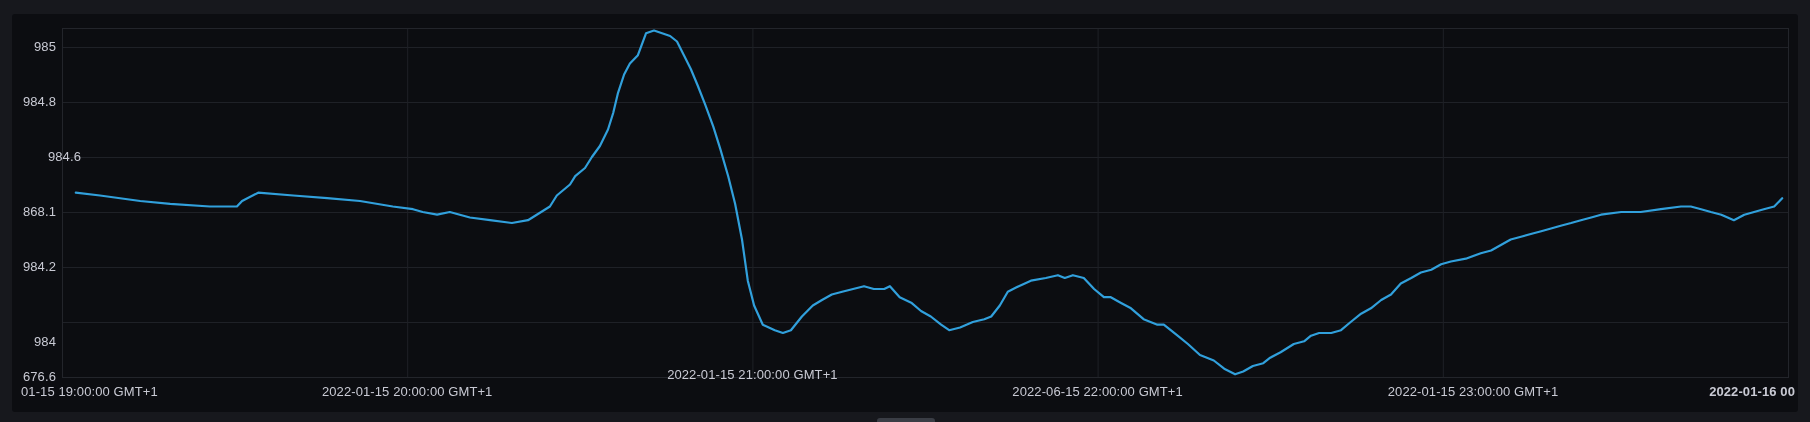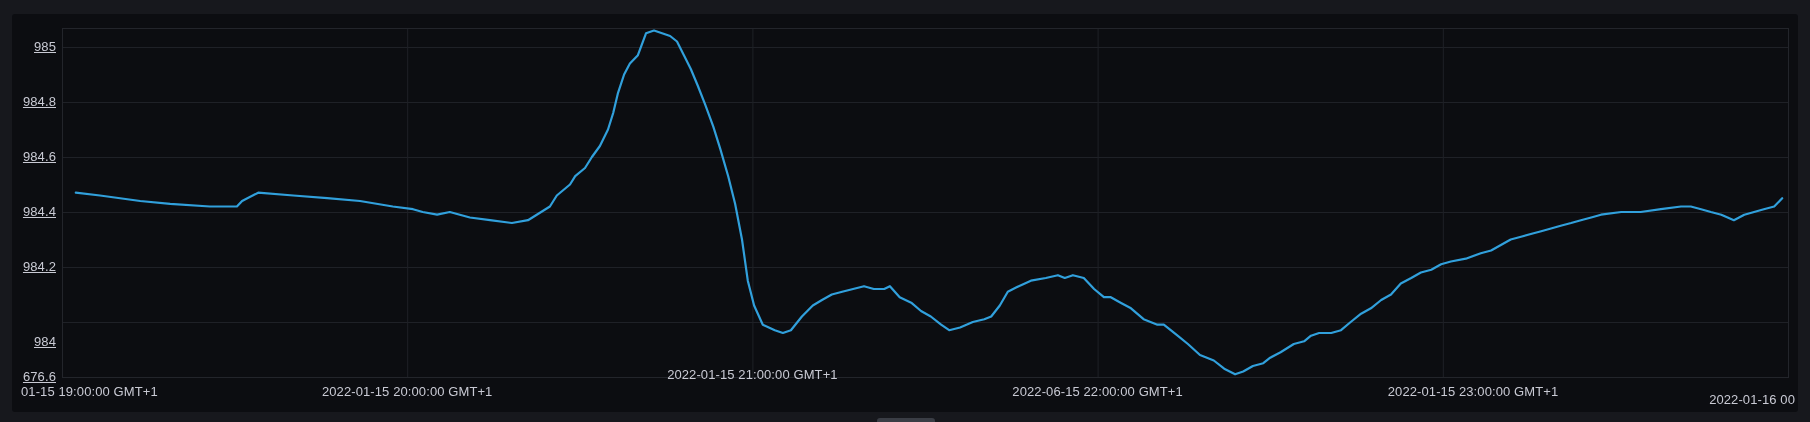--- a/index.html
+++ b/index.html
@@ -11,21 +11,21 @@
   }
   .panel {
     position:absolute; left:12px; top:14px; width:1786px; height:398px;
     background:#0c0d11; border-radius:3px;
   }
   #chart-svg { position:absolute; left:0; top:0; width:1810px; height:422px; }
   .tick-label {
     position:absolute; color:#c9cad4; font-size:13px; font-weight:500;
     line-height:15px; white-space:nowrap; letter-spacing:0.1px;
   }
-  .y-tick { width:56px; left:0; text-align:right;text-decoration:underline; }
+  .y-tick { width:56px; left:0; text-align:right; }
   .x-tick-center { transform:translateX(-50%); }
   .scroll-thumb {
     position:absolute; left:877px; top:418px; width:58px; height:6px;
     background:#3a3d45; border-radius:3px;
   }
 </style>
 </head>
 <body>
 
 <div class="panel"></div>
@@ -41,28 +41,28 @@
     <line x1="752.9" y1="28" x2="752.9" y2="377" stroke="#1f2127" stroke-width="1"></line>
     <line x1="1098.1" y1="28" x2="1098.1" y2="377" stroke="#1f2127" stroke-width="1"></line>
     <line x1="1443.3" y1="28" x2="1443.3" y2="377" stroke="#1f2127" stroke-width="1"></line>
     <rect x="62.5" y="28.5" width="1726" height="349" fill="none" stroke="#23252b"></rect>
     <polyline points="75.8,192.7 100.0,195.5 140.2,201.0 170.2,203.8 209.9,206.5 236.9,206.5 242.1,201.0 258.2,192.7 293.3,195.5 327.2,198.2 360.0,201.0 392.8,206.5 413.0,209.2 422.7,212.0 437.1,214.7 449.8,212.0 469.9,217.5 490.0,220.2 511.9,223.0 528.0,220.2 549.9,206.5 556.8,195.5 570.0,184.5 575.2,176.2 585.0,168.0 591.9,157.0 599.9,146.0 608.0,129.5 613.2,113.0 617.8,93.7 624.1,74.5 629.9,63.5 637.9,55.2 646.0,33.3 654.0,30.5 662.1,33.3 670.1,36.0 677.0,41.5 683.9,55.2 690.8,69.0 697.7,85.5 705.2,104.7 713.3,126.7 720.2,148.7 728.2,176.2 735.1,203.8 742.0,239.5 747.8,280.7 754.1,305.5 762.8,324.7 774.8,330.2 782.9,333.0 790.9,330.2 801.9,316.5 812.8,305.5 822.0,300.0 831.8,294.5 842.2,291.7 853.1,289.0 864.0,286.2 873.8,289.0 884.2,289.0 889.9,286.2 899.7,297.2 911.2,302.7 921.0,311.0 930.8,316.5 941.1,324.7 949.2,330.2 960.1,327.5 972.8,322.0 984.3,319.2 991.2,316.5 999.8,305.5 1007.8,291.7 1018.8,286.2 1030.9,280.7 1045.8,278.0 1057.9,275.2 1064.8,278.0 1072.9,275.2 1083.8,278.0 1094.1,289.0 1103.9,297.2 1110.8,297.2 1120.6,302.7 1131.0,308.3 1143.6,319.2 1157.4,324.7 1163.8,324.7 1177.6,335.7 1187.9,344.0 1200.0,355.0 1213.8,360.5 1224.2,368.7 1235.1,374.3 1243.2,371.5 1252.9,366.0 1263.3,363.2 1270.2,357.7 1280.6,352.2 1293.8,344.0 1304.1,341.3 1311.0,335.7 1319.1,333.0 1331.2,333.0 1341.0,330.2 1350.7,322.0 1361.1,313.7 1370.9,308.3 1381.2,300.0 1391.0,294.5 1400.8,283.5 1411.2,278.0 1420.9,272.5 1431.3,269.7 1441.1,264.2 1450.9,261.5 1465.8,258.7 1480.8,253.2 1491.1,250.5 1500.9,245.0 1510.7,239.5 1521.0,236.8 1530.8,234.0 1541.2,231.2 1551.0,228.5 1560.7,225.7 1571.1,223.0 1580.9,220.2 1591.2,217.5 1601.0,214.7 1621.2,212.0 1640.7,212.0 1660.9,209.2 1681.0,206.5 1690.8,206.5 1701.1,209.2 1710.9,212.0 1721.3,214.7 1733.9,220.2 1744.3,214.7 1754.1,212.0 1763.8,209.2 1774.2,206.5 1782.2,198.2" fill="none" stroke="#31a0dc" stroke-width="2.2" stroke-linejoin="round" stroke-linecap="round"></polyline>
   </svg>
 
 <div id="y-axis">
     <div class="tick-label y-tick" style="top: 39px;">985</div>
     <div class="tick-label y-tick" style="top: 94px;">984.8</div>
-    <div class="tick-label y-tick" style="top: 149px;">984.6</div>
-    <div class="tick-label y-tick" style="top: 204px;">984.4</div>
+    <div class="tick-label y-tick" style="top: 149px; margin-left: 25px;">984.6</div>
+    <div class="tick-label y-tick" style="top: 204px;">868.1</div>
     <div class="tick-label y-tick" style="top: 259px;">984.2</div>
     <div class="tick-label y-tick" style="top: 314px; margin-top: 20px;">984</div>
     <div class="tick-label y-tick" style="top: 369px;">676.6</div>
   </div>
 <div id="x-axis">
     <div class="tick-label" style="top: 384px; left: 21px;">01-15 19:00:00 GMT+1</div>
     <div class="tick-label x-tick-center" style="top: 384px; left: 407.2px;">2022-01-15 20:00:00 GMT+1</div>
     <div class="tick-label x-tick-center" style="top: 367px; left: 752.4px;">2022-01-15 21:00:00 GMT+1</div>
     <div class="tick-label x-tick-center" style="top: 384px; left: 1097.6px;">2022-06-15 22:00:00 GMT+1</div>
     <div class="tick-label x-tick-center" style="top: 384px; left: 1473px; text-align: center;">2022-01-15 23:00:00 GMT+1</div>
-    <div class="tick-label" style="top: 392px; right: 15px;">2022-01-16 00</div>
+    <div class="tick-label" style="top: 384px; right: 15px; font-weight: bold;">2022-01-16 00</div>
   </div>
 
 <div class="scroll-thumb"></div>
 
 </body></html>

